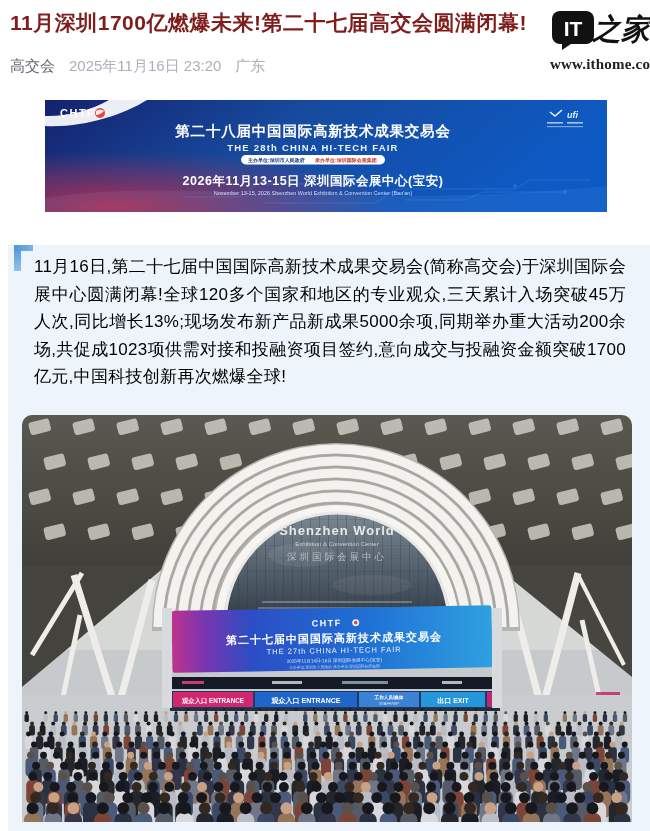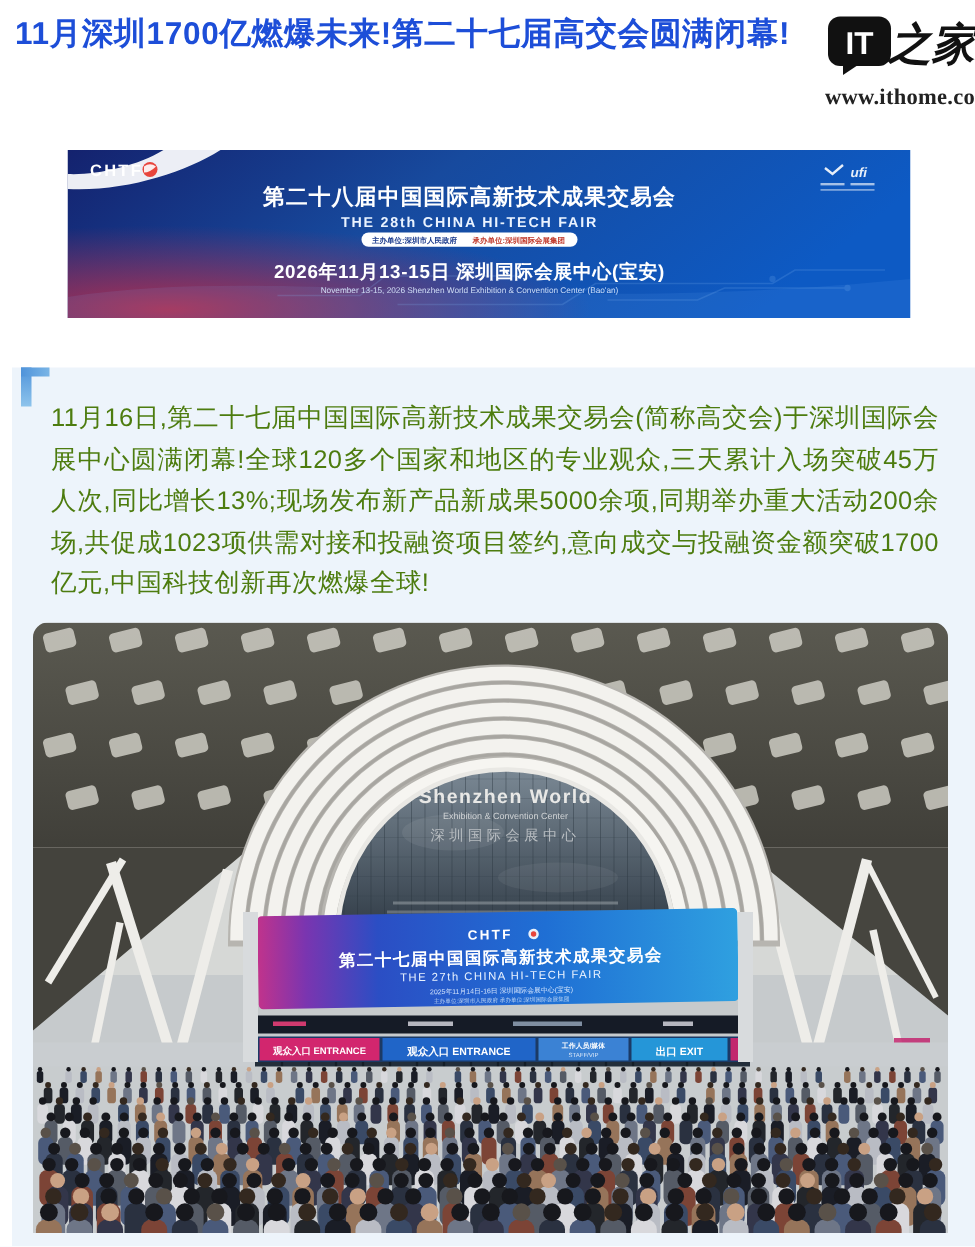--- a/index.html
+++ b/index.html
@@ -3,55 +3,58 @@
 <meta charset="utf-8">
 <style>
   * { margin:0; padding:0; box-sizing:border-box; }
   html,body { background:#fff; }
   .page {
     position:relative; width:650px; height:831px; overflow:hidden;
     background:#fff; font-family:"Liberation Sans","DejaVu Sans",sans-serif;
   }
   .headline {
     position:absolute; left:10px; top:8px; width:540px;
-    font-size:21px; line-height:1.45; font-weight:700; color:#1d4ed8;
+    font-size:21px; line-height:1.45; font-weight:700; color:#7f1d1d;
     letter-spacing:.5px; white-space:nowrap;
   }
   .byline { position:absolute; left:10px; top:57px; font-size:15px; }
   .byline .src { color:#5f6670; font-weight:500; margin-right:14px; }
   .byline .date { color:#a9b0ba; margin-right:14px; }
   .byline .region { color:#a9b0ba; }
   .sitelogo { position:absolute; right:0; top:10px; width:100px; text-align:center; }
   .sitelogo .url { font-size:15px; font-weight:700; color:#222; margin-top:2px; letter-spacing:.2px;font-family:Liberation Serif, serif; }
   .adbanner { position:absolute; left:45px; top:100px; width:562px; height:112px; display:block; cursor:pointer; }
   .quotebox {
     position:absolute; left:8px; top:245px; width:642px; height:586px;
     background:#edf4fb;
   }
   .bracket-v { position:absolute; left:6px; top:0; width:7px; height:26px;
     background:linear-gradient(180deg,#4f93da,#8ec4ec); }
   .bracket-h { position:absolute; left:6px; top:0; width:19px; height:6px;
     background:linear-gradient(90deg,#4f93da,#7ab5e6); }
   .quotebox p {
-    padding:20px 24px 0 26px; font-size:17px; line-height:27.6px;
-    color:#4d7c0f; letter-spacing:.3px; text-align:justify;
+    padding:8px 24px 0 26px; font-size:17px; line-height:27.6px;
+    color:#000000; letter-spacing:.3px; text-align:justify;
   }
   .photo {
     position:absolute; left:14px; top:170px; width:610px; height:516px;
     border-radius:10px; overflow:hidden; cursor:pointer;
   }
   svg text { font-family:"Liberation Sans","DejaVu Sans",sans-serif; }
 </style>
 </head>
 <body>
 
 <div class="page">
 
   <h1 class="headline">11月深圳1700亿燃爆未来!第二十七届高交会圆满闭幕!</h1>
 
+  <div class="byline">
+    <span class="src">高交会</span><span class="date">2025年11月16日 23:20</span><span class="region">广东</span>
+  </div>
 
   <div class="sitelogo">
     <svg width="100" height="40" viewBox="0 0 100 40">
       <rect x="2" y="1" width="42" height="33" rx="8" fill="#111"></rect>
       <polygon points="12,32 12,40 24,32" fill="#111"></polygon>
       <text x="23" y="26" text-anchor="middle" font-size="21" font-weight="bold" fill="#fff">IT</text>
       <text x="71" y="29" text-anchor="middle" font-size="29" font-weight="bold" fill="#111" font-style="italic">之家</text>
     </svg>
     <div class="url">www.ithome.com</div>
   </div>

